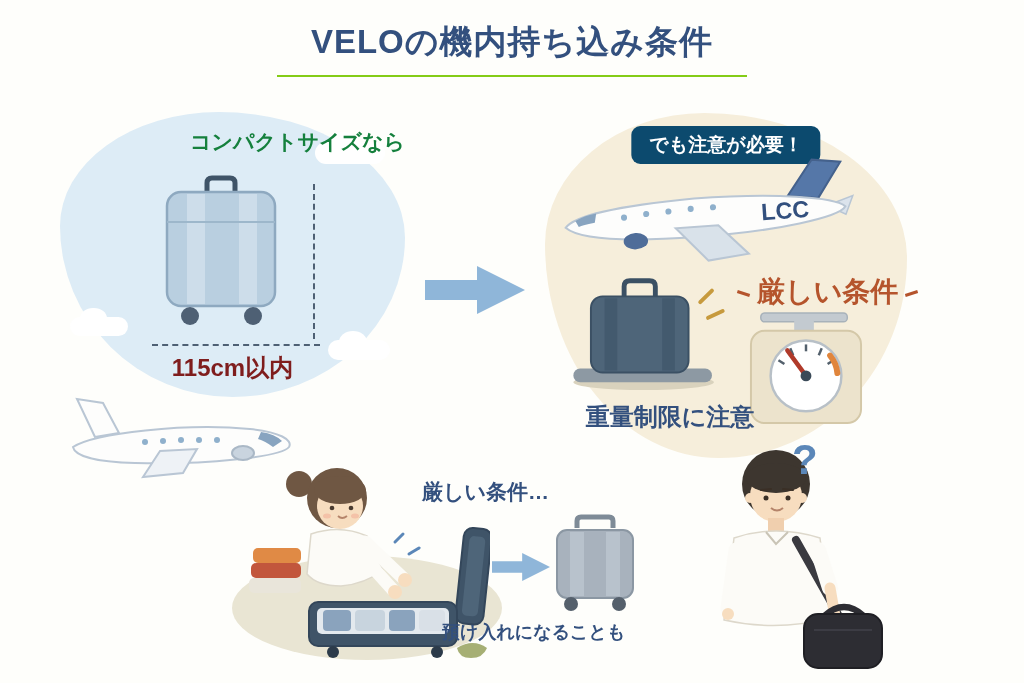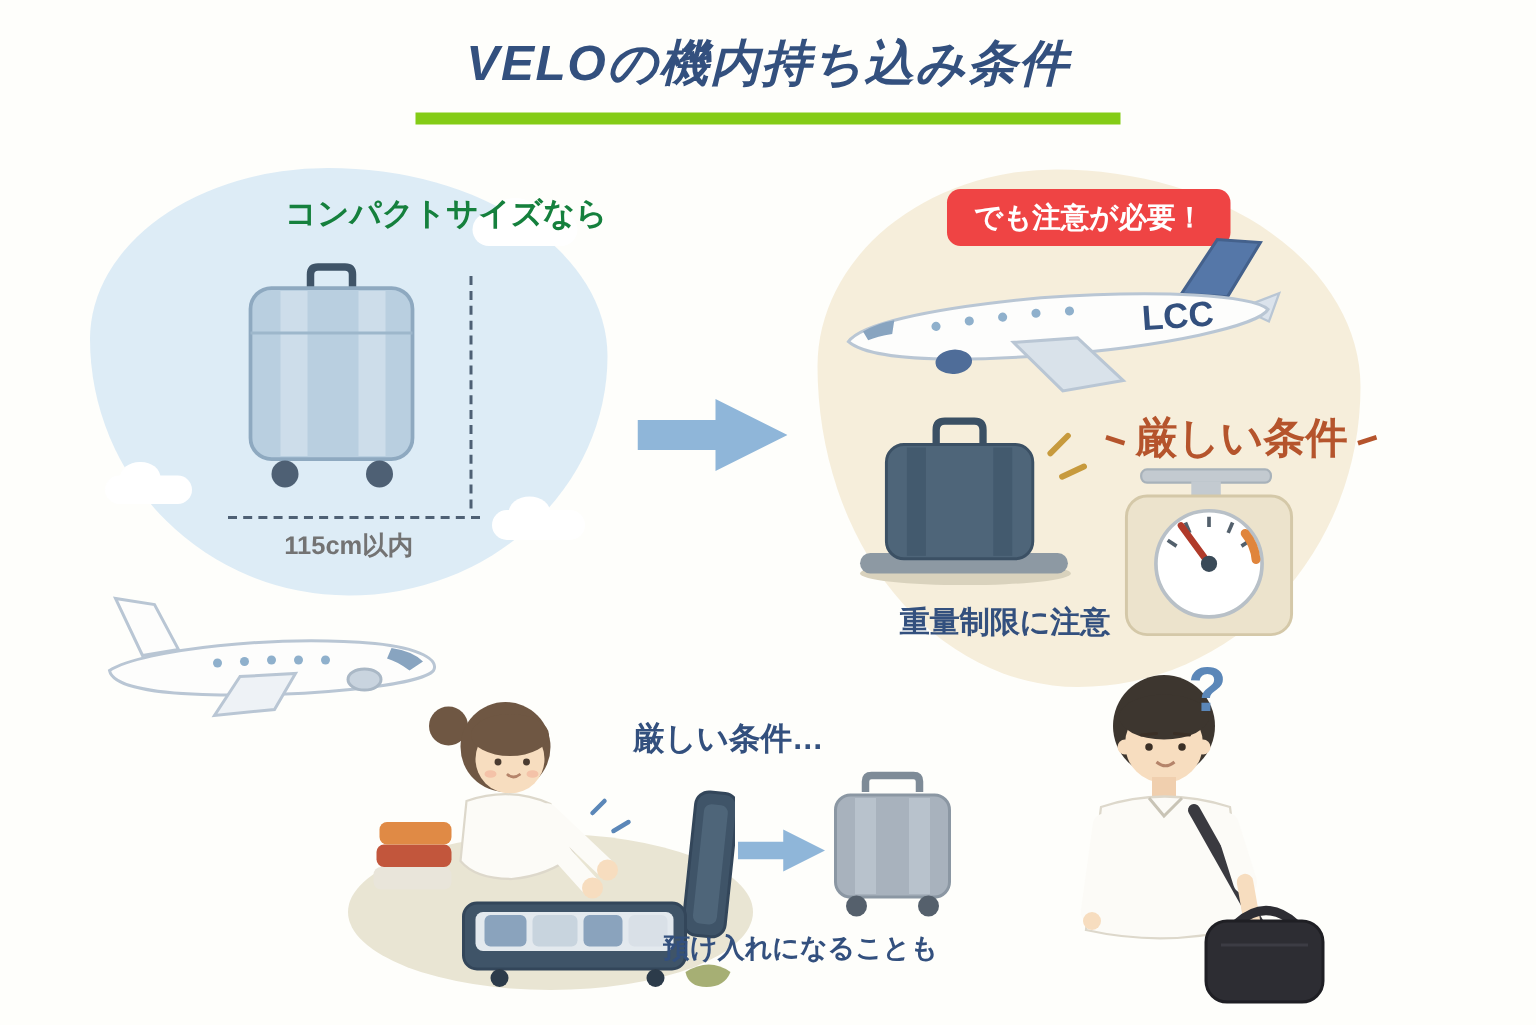--- a/index.html
+++ b/index.html
@@ -7,61 +7,61 @@
     position:relative;width:1024px;height:683px;
     background:#fefefb;overflow:hidden;
     font-family:"Liberation Sans","DejaVu Sans",sans-serif;
   }
   .abs{position:absolute;}
 
   
   .title-wrap{left:0;top:20px;width:1024px;text-align:center;}
   .title{
     display:inline-block;font-size:33px;font-weight:bold;color:#33507e;
-    letter-spacing:1px;padding:0 34px 10px 34px;border-bottom:8px solid #84cc16;font-style:italic;
+    letter-spacing:1px;padding:0 34px 10px 34px;border-bottom:2px solid #84cc16;
   }
 
   
   .panel-left{
     left:60px;top:112px;width:345px;height:285px;background:#ddecf6;
     border-radius:46% 54% 50% 50% / 40% 44% 56% 60%;
   }
   .panel-right{
     left:545px;top:113px;width:362px;height:345px;background:#f6eedb;
     border-radius:44% 56% 52% 48% / 38% 42% 58% 62%;
   }
   .cloud{background:#ffffff;border-radius:20px;position:absolute;}
   .cloud::before{
     content:"";position:absolute;left:18%;top:-45%;width:45%;height:110%;
     background:#ffffff;border-radius:50%;
   }
 
   .left-label{left:0;top:16px;width:100%;text-align:right;
     font-size:21px;font-weight:600;color:#15803d;}
   .size-text{left:0;top:240px;width:100%;text-align:center;
-    font-size:17px;font-weight:bold;color:#737373;}
+    font-size:24px;font-weight:bold;color:#7f1d1d;}
   .dash-v{left:253px;top:72px;height:155px;border-left:2px dashed #4e6074;}
   .dash-h{left:92px;top:232px;width:168px;border-top:2px dashed #4e6074;}
 
   .badge{
     left:50%;top:13px;transform:translateX(-50%);
-    background:#ef4444;color:#ffffff;border-radius:9px;
+    background:#0c4a6e;color:#ffffff;border-radius:9px;
     padding:6px 18px;font-size:19px;font-weight:bold;white-space:nowrap;
   }
   .strict-text{
     left:185px;top:160px;width:170px;text-align:center;white-space:nowrap;
     font-size:28px;font-weight:bold;color:#b5542c;
   }
   .dash-deco{display:inline-block;width:13px;height:3px;background:#b5542c;
     margin:0 7px;vertical-align:middle;}
   .dash-deco.l{transform:rotate(18deg);}
   .dash-deco.r{transform:rotate(-18deg);}
   .weight-text{
     left:40px;top:288px;width:170px;text-align:center;white-space:nowrap;
-    font-size:20px;font-weight:bold;color:#33507e;
+    font-size:24px;font-weight:bold;color:#33507e;
   }
 
   .packing-text{left:422px;top:478px;font-size:21px;font-weight:bold;
     color:#33507e;white-space:nowrap;}
   .checked-text{left:442px;top:620px;font-size:18px;font-weight:bold;
     color:#33507e;white-space:nowrap;}
   .question{left:792px;top:436px;font-size:42px;font-weight:bold;color:#5b87b8;}
 
   .floor-blob{left:232px;top:556px;width:270px;height:104px;
     background:#e9e5d3;border-radius:50%;}

